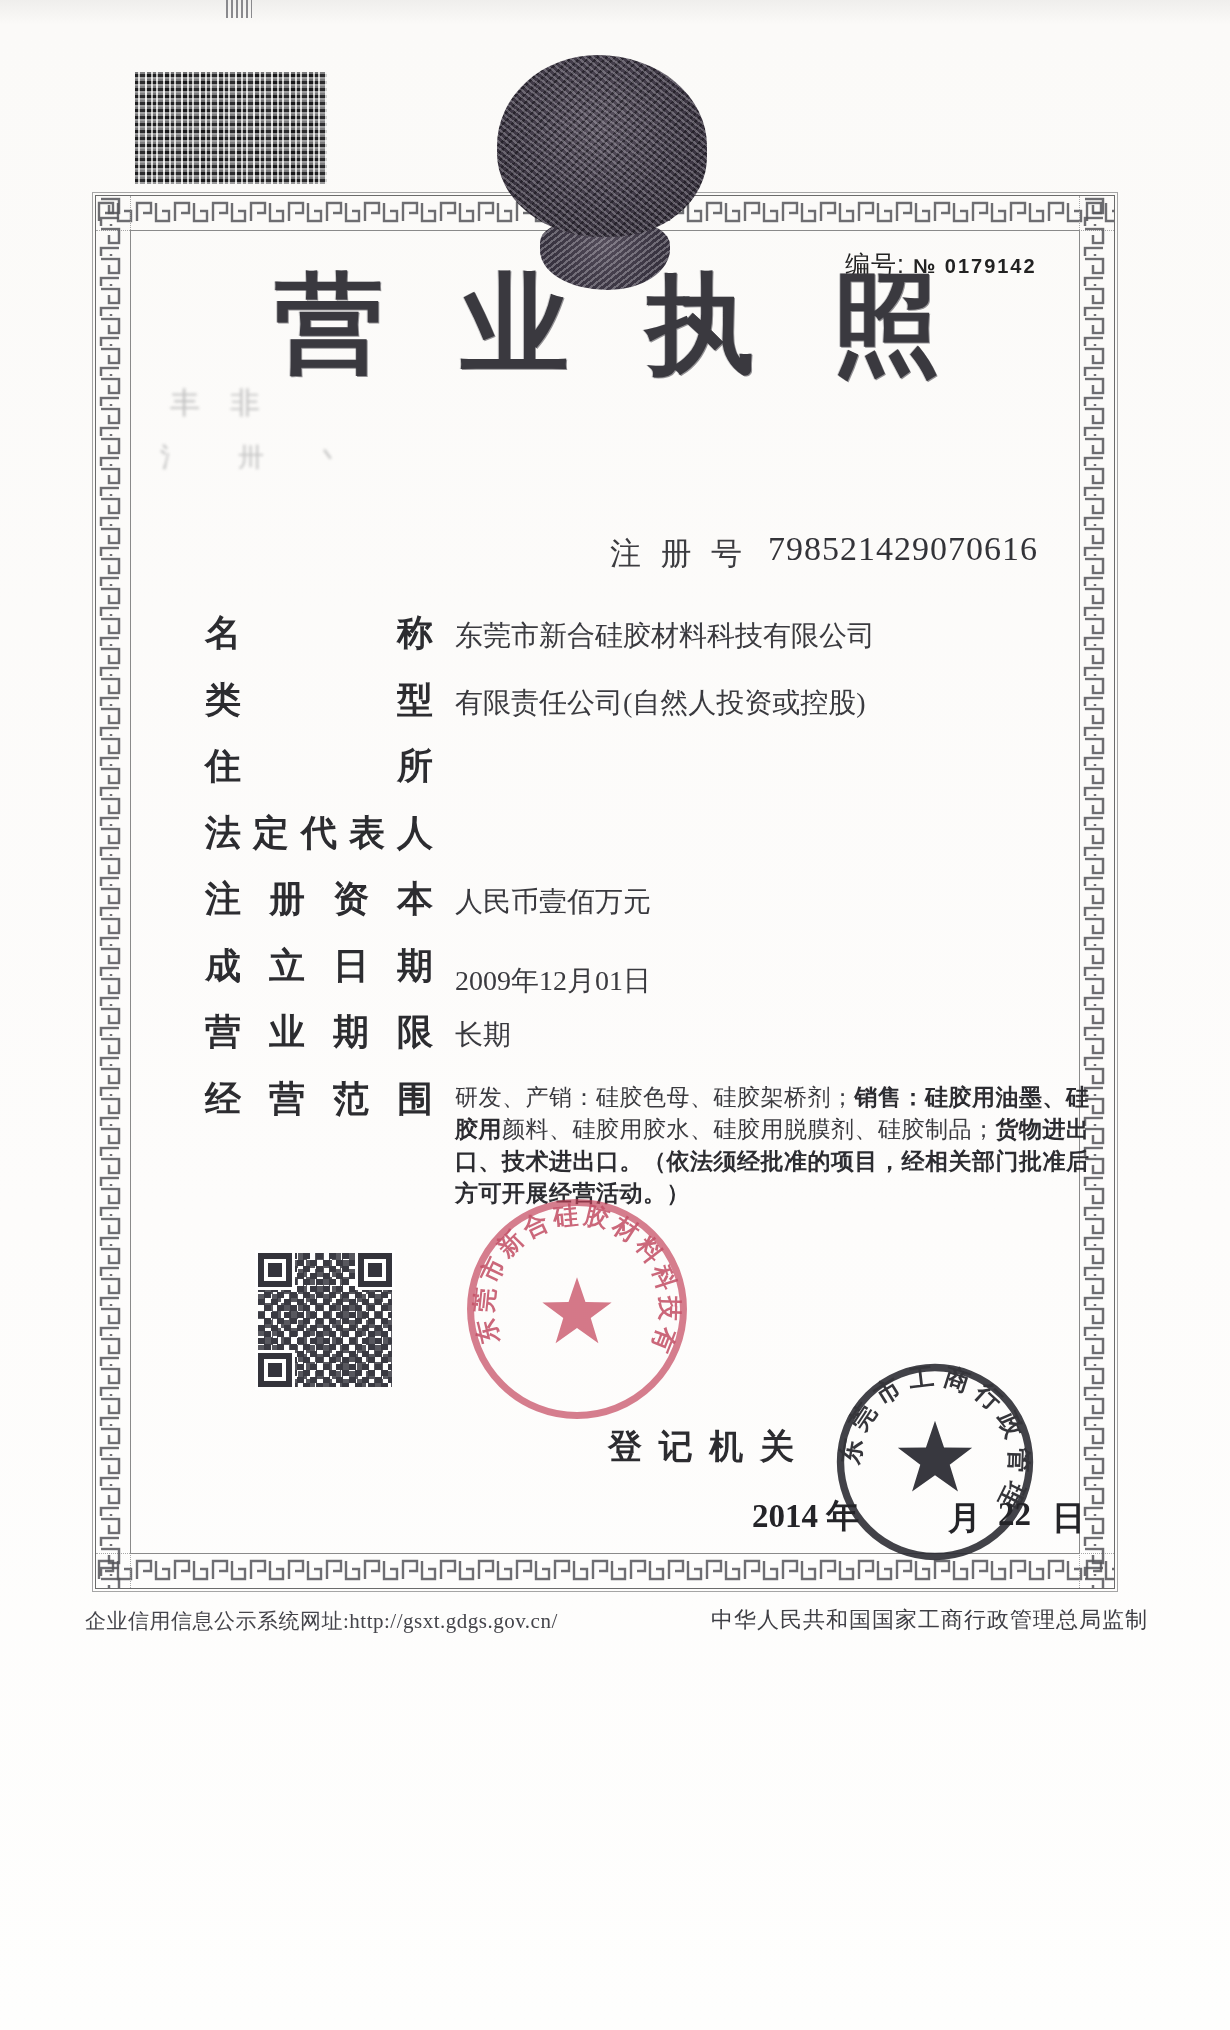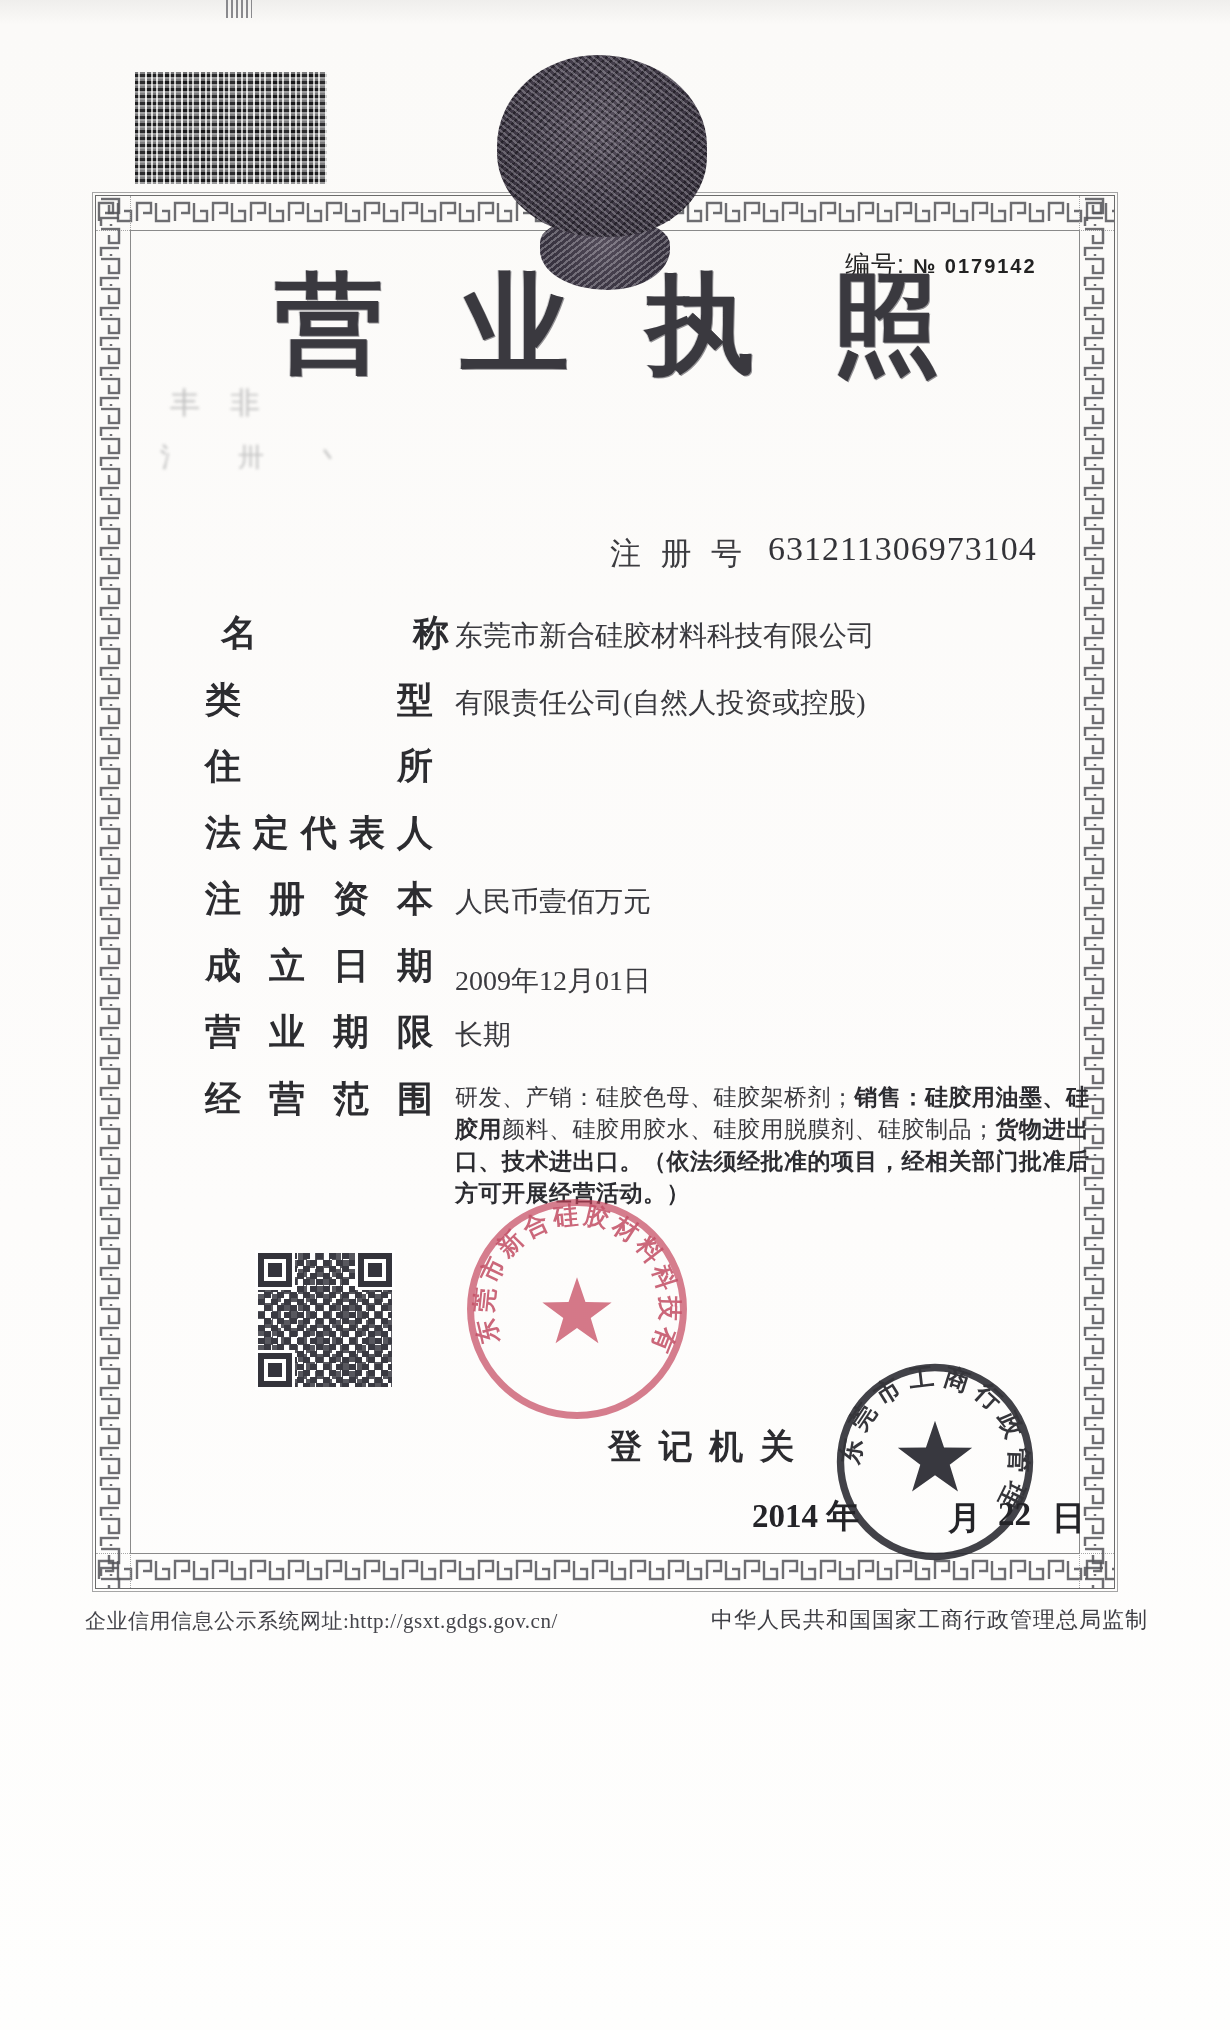--- a/index.html
+++ b/index.html
@@ -131,23 +131,23 @@
   </div>
 
   <div class="abs serial">
     <span>编号:</span>
     <b>№ 0179142</b>
   </div>
 
   <div class="abs title">营业执照</div>
 
   <div class="abs regline-label">注 册 号</div>
-  <div class="abs regline-value">631211306973104</div>
-
-  <div class="abs flabel" style="top:612px;margin-left:16px;">名称</div>
+  <div class="abs regline-value">798521429070616</div>
+
+  <div class="abs flabel" style="top:612px;">名称</div>
   <div class="abs fvalue" style="top:618px;">东莞市新合硅胶材料科技有限公司</div>
 
   <div class="abs flabel" style="top:679px;">类型</div>
   <div class="abs fvalue" style="top:685px;">有限责任公司(自然人投资或控股)</div>
 
   <div class="abs flabel" style="top:745px;">住所</div>
 
   <div class="abs flabel" style="top:812px;">法定代表人</div>
 
   <div class="abs flabel" style="top:878px;">注册资本</div>

